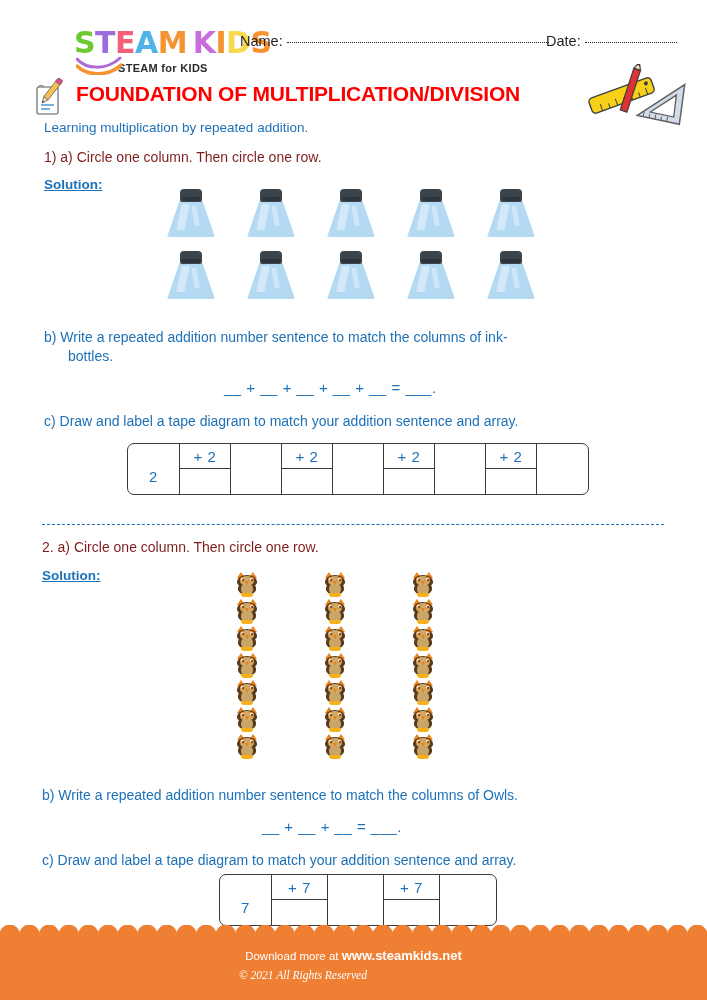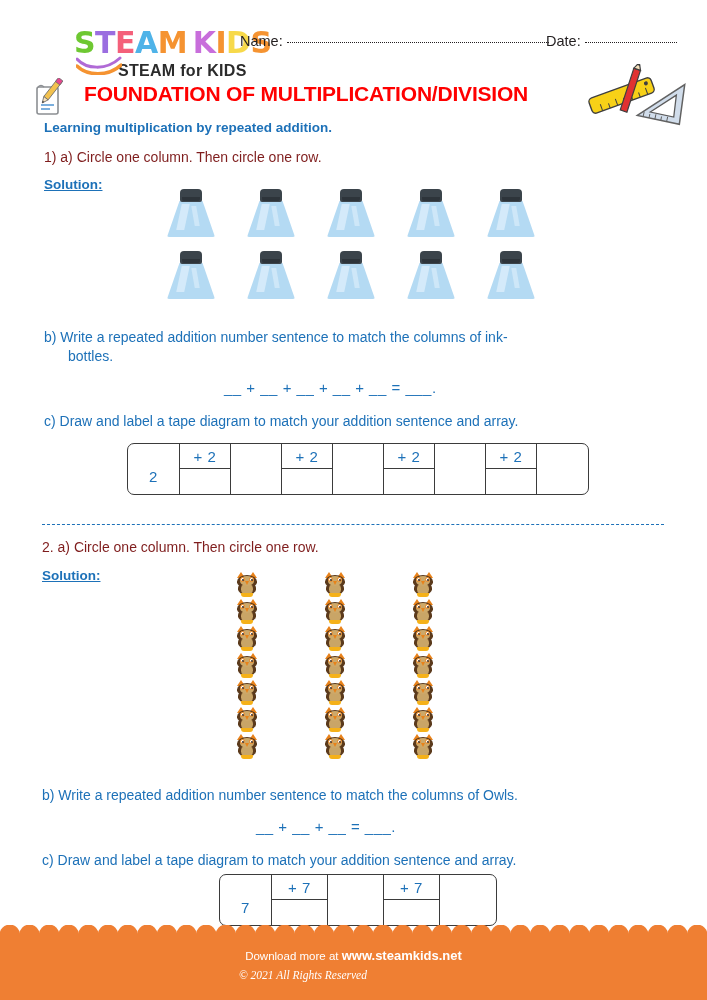--- a/index.html
+++ b/index.html
@@ -39,21 +39,21 @@
     font-family: "DejaVu Sans", sans-serif;
     font-size: 30px;
     font-weight: 900;
     letter-spacing: -0.5px;
     line-height: 1;
     white-space: nowrap;
   }
   .logo-word span { display: inline-block; }
   .logo-sub {
     font-family: "Liberation Sans", sans-serif;
-    font-size: 16px;
+    font-size: 11px;
     font-weight: 700;
     color: #2b2b2b;
     letter-spacing: 0.3px;
     margin-top: 4px;
     margin-left: 44px;
   }
   .logo-swoosh {
     position: absolute;
     left: 2px;
     top: 27px;
@@ -91,38 +91,38 @@
     left: 0; top: 76px;
     width: 707px; height: 44px;
   }
   .title-icon {
     position: absolute;
     left: 28px; top: 2px;
     width: 40px; height: 40px;
   }
   .title-text {
     position: absolute;
-    left: 84px; top: 6px;
+    left: 76px; top: 6px;
     font-family: "Liberation Sans", sans-serif;
     font-size: 21px;
     font-weight: 700;
     color: #ff0000;
     letter-spacing: -0.2px;
     white-space: nowrap;
   }
   .tools-icon {
     position: absolute;
     right: 16px; top: -12px;
     width: 110px; height: 66px;
   }
   .subtitle {
     position: absolute;
     left: 44px; top: 120px;
     font-size: 13.5px;
-    font-weight: 700;
+    font-weight: 400;
     color: #1d71b8;
   }
   .q-line {
     position: absolute;
     font-size: 14px;
     color: #7f1d1d;
     font-weight: 400;
   }
   .solution {
     position: absolute;
@@ -933,21 +933,21 @@
         <div class="eye r">
           <div class="pupil"></div>
         </div>
         <div class="beak"></div>
         <div class="feet"></div>
       </div>
     </div>
 
   <div class="para" style="left:42px; top:786px;">b) Write a repeated addition number sentence to match the columns of Owls.</div>
 
-  <div class="eqn" style="left:256px; top:818px;">__ + __ + __ = ___.</div>
+  <div class="eqn" style="left:262px; top:818px;">__ + __ + __ = ___.</div>
 
   <div class="para" style="left:42px; top:851px;">c)  Draw and label a tape diagram to match your addition sentence and array.</div>
 
   <div class="tape" id="tape-2" style="left:219px; top:874px; height:52px;">
       <div class="tape-cell" style="width: 52px;">
         <span class="tape-label first">7</span>
       </div>
       <div class="tape-cell split" style="width: 56px;">
         <div class="top">
           <span class="tape-label">+ 7</span>

